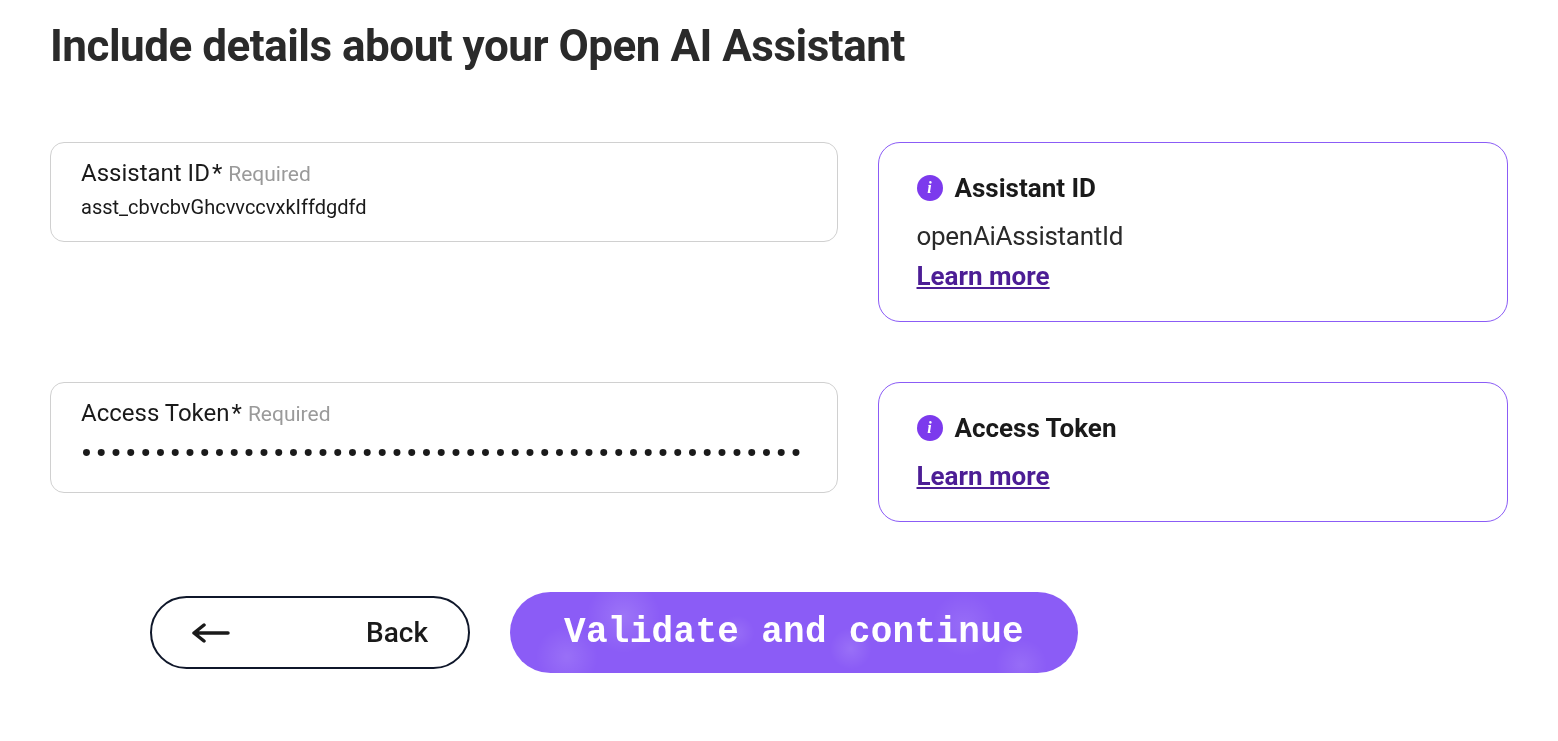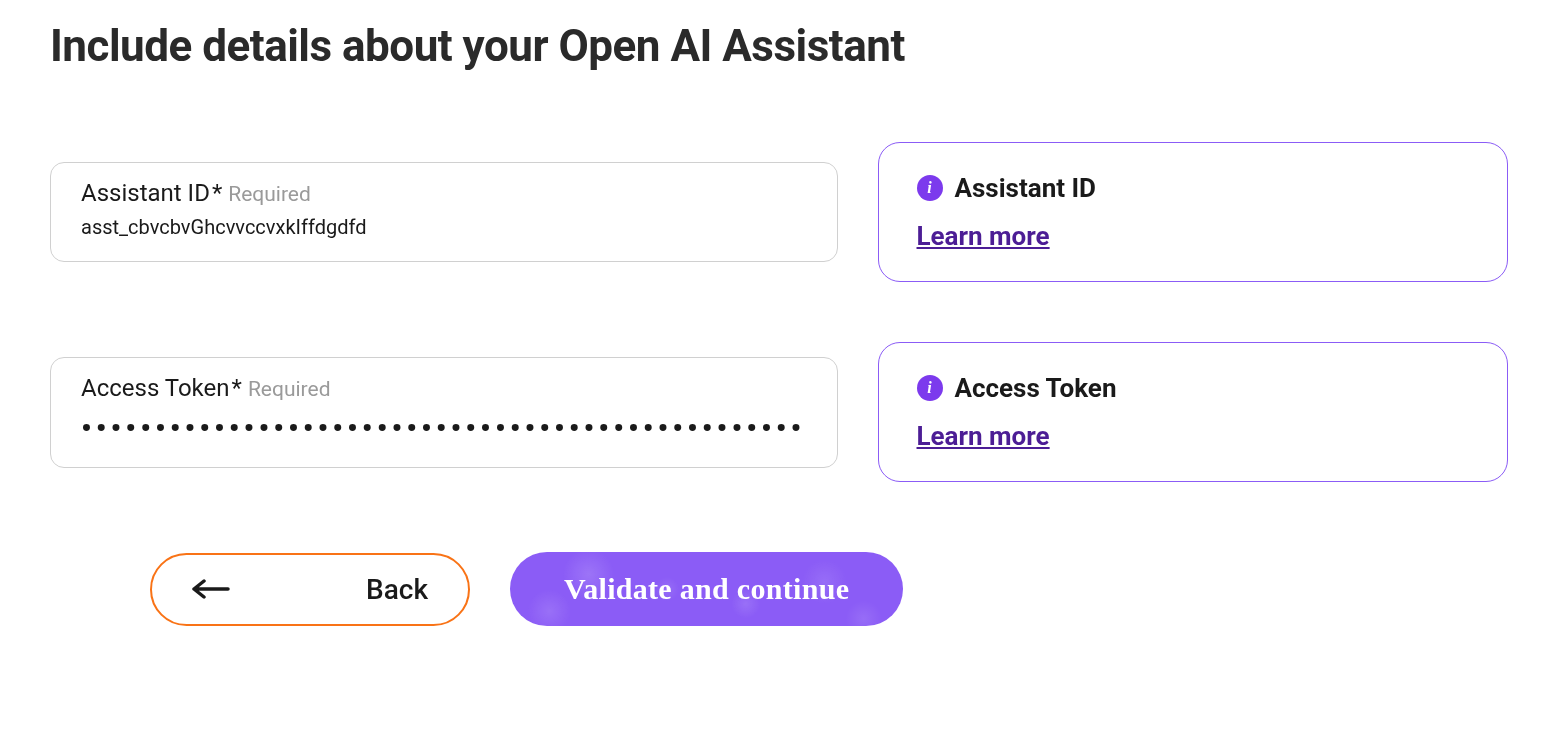--- a/index.html
+++ b/index.html
@@ -18,21 +18,21 @@
       font-size: 44px;
       font-weight: 700;
       color: #2a2a2a;
       margin-bottom: 70px;
       letter-spacing: -0.5px;
     }
     .form-row {
       display: flex;
       gap: 40px;
       margin-bottom: 60px;
-      align-items: center;
+      align-items: flex-start;
     }
     .input-wrapper {
       width: 800px;
       border: 1px solid #d0d0d0;
       border-radius: 14px;
       padding: 16px 30px 22px 30px;
       background: #ffffff;
     }
     .input-label-row {
       display: flex;
@@ -130,21 +130,21 @@
       display: flex;
       gap: 40px;
       align-items: center;
       margin-top: 70px;
       margin-left: 100px;
     }
     .back-button {
       display: flex;
       align-items: center;
       justify-content: space-between;
-      border: 2px solid #f97316;
+      border: 2px solid #0f172a;
       border-radius: 999px;
       background: #ffffff;
       padding: 18px 40px 18px 40px;
       font-size: 28px;
       font-weight: 500;
       color: #1a1a1a;
       cursor: pointer;
       width: 320px;
       font-family: inherit;
     }
@@ -157,24 +157,24 @@
       border-radius: 999px;
       background: #8b5cf6;
       background-image: radial-gradient(circle at 20% 30%, rgba(255,255,255,0.15) 0%, transparent 8%),
                         radial-gradient(circle at 60% 70%, rgba(255,255,255,0.12) 0%, transparent 6%),
                         radial-gradient(circle at 80% 40%, rgba(255,255,255,0.1) 0%, transparent 7%),
                         radial-gradient(circle at 40% 50%, rgba(255,255,255,0.1) 0%, transparent 5%),
                         radial-gradient(circle at 10% 80%, rgba(255,255,255,0.12) 0%, transparent 6%),
                         radial-gradient(circle at 90% 90%, rgba(255,255,255,0.1) 0%, transparent 5%);
       color: #ffffff;
       padding: 20px 54px;
-      font-size: 30px;
+      font-size: 36px;
       font-weight: 600;
       cursor: pointer;
-      font-family: Liberation Serif, serif;
+      font-family: Liberation Mono, monospace;
       letter-spacing: 0.3px;
     }
   </style>
 </head>
 <body>
 
 <h1 class="page-title">Include details about your Open AI Assistant</h1>
 
 <div class="form-row">
   <div class="input-wrapper">
@@ -186,20 +186,21 @@
     <input type="text" class="text-input" value="asst_cbvcbvGhcvvccvxkIffdgdfd" style="">
   </div>
 
   <div class="info-card">
     <div class="info-header">
       <span class="info-icon">
           <span class="info-icon-inner">i</span>
         </span>
       <span class="info-title">Assistant ID</span>
     </div>
+    <div class="info-description">openAiAssistantId</div>
     <a class="learn-more-link">Learn more</a>
   </div>
 </div>
 
 <div class="form-row">
   <div class="input-wrapper">
     <div class="input-label-row">
       <span class="input-label">Access Token</span>
         <span class="required-asterisk">*</span>
       <span class="required-text">Required</span>

